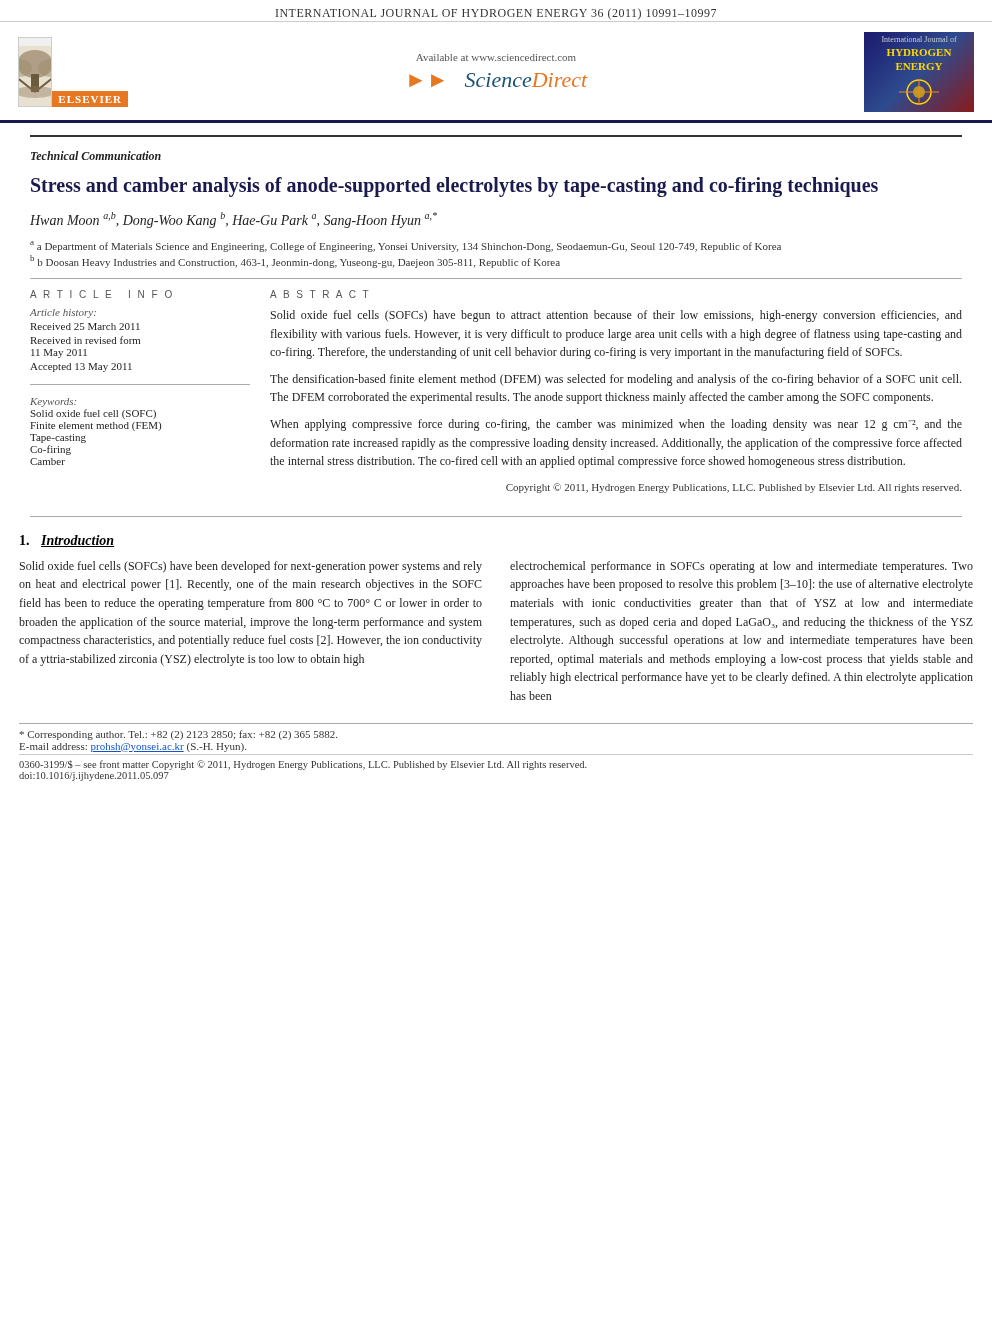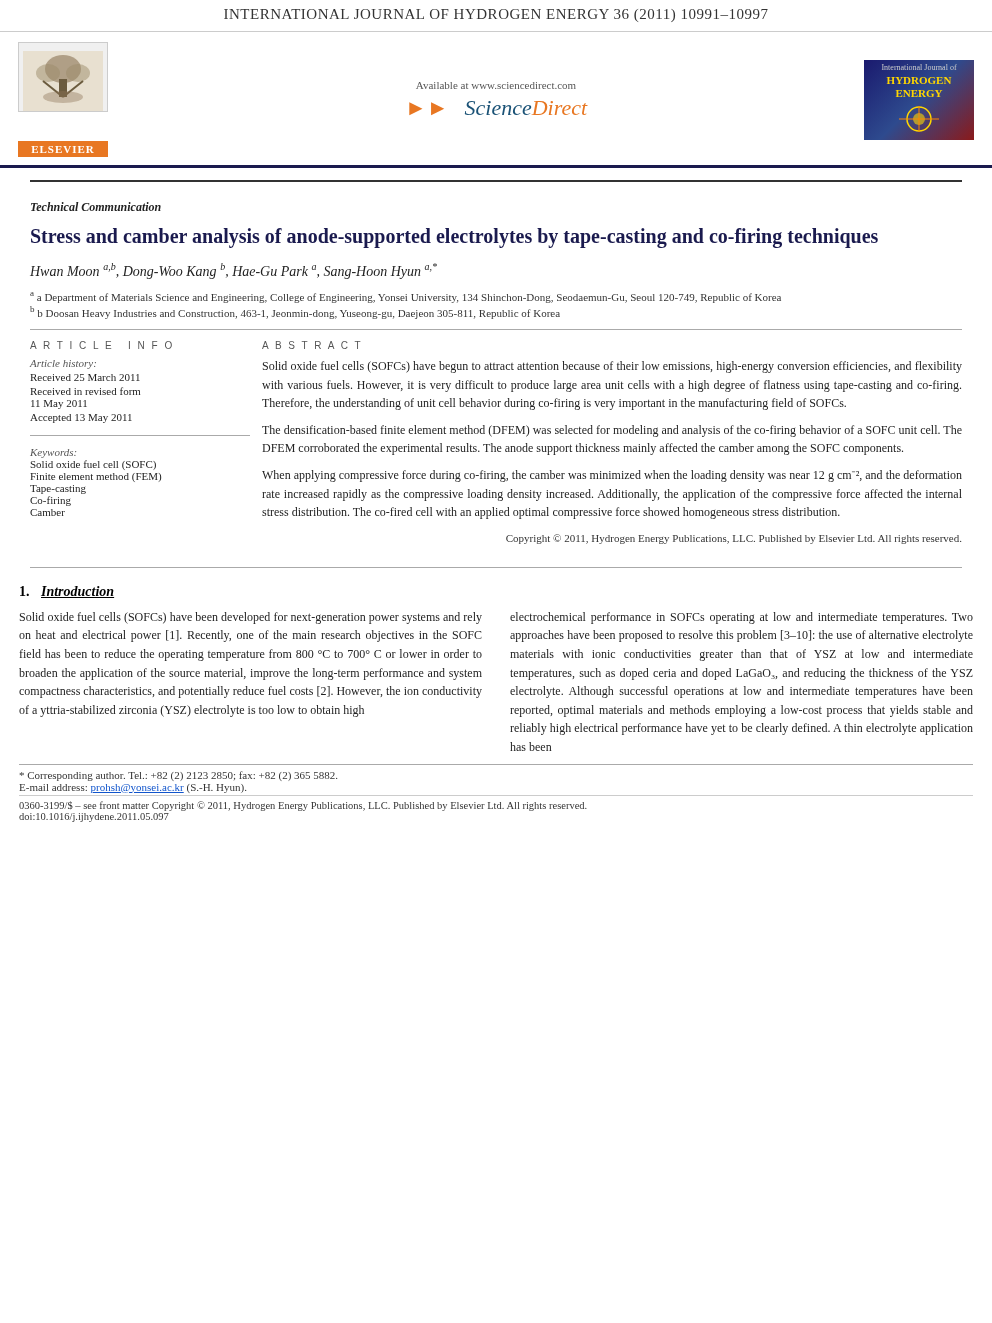--- a/index.html
+++ b/index.html
@@ -6,39 +6,38 @@
     body {
       width: 992px;
       min-height: 1323px;
       background: #fff;
       font-family: "Times New Roman", Times, serif;
       font-size: 13px;
       color: #222;
     }
     .top-bar {
       text-align: center;
-      padding: 6px 0 8px;
-      font-size: 15px;
+      padding: 6px 0 0;
+      font-size: 12px;
       color: #333;
       letter-spacing: 0.5px;
       border-bottom: 1px solid #ccc;
     }
     .header-section {
       display: flex;
       align-items: center;
       justify-content: space-between;
       padding: 10px 18px 8px;
       border-bottom: 3px solid #1a1a4e;
     }
     .elsevier-logo {
       display: flex;
-      flex-direction: column;
-      align-items: flex-start;
+      flex-direction: row;
+      align-items: flex-end;
       width: 110px;
-      gap: 27px;
     }
     .elsevier-logo-img {
       width: 90px;
       height: 70px;
       border: 1px solid #ccc;
       display: flex;
       flex-direction: column;
       align-items: center;
       justify-content: flex-end;
       overflow: hidden;
@@ -90,21 +89,21 @@
     }
     .content-area {
       padding: 12px 30px;
     }
     .section-type {
       font-size: 12px;
       font-style: italic;
       font-weight: bold;
       color: #222;
       border-top: 2px solid #333;
-      padding-top: 18px;
+      padding-top: 12px;
       margin-bottom: 8px;
     }
     .paper-title {
       font-size: 20px;
       font-weight: bold;
       color: #1a1a4e;
       line-height: 1.3;
       margin-bottom: 12px;
     }
     .authors {
@@ -124,21 +123,21 @@
     .affiliation sup {
       font-size: 9px;
     }
     .divider {
       border: none;
       border-top: 1px solid #aaa;
       margin: 10px 0;
     }
     .two-col {
       display: flex;
-      gap: 12px;
+      gap: 20px;
       margin-top: 10px;
     }
     .left-col {
       width: 220px;
       min-width: 220px;
     }
     .right-col {
       flex: 1;
     }
     .article-info-header {
@@ -216,20 +215,21 @@
       font-size: 12px;
       line-height: 1.55;
       color: #222;
       text-align: justify;
     }
     .body-text p {
       margin-bottom: 7px;
     }
     .footnote-area {
       border-top: 1px solid #aaa;
+      margin-top: 10px;
       padding-top: 4px;
       font-size: 11px;
       color: #333;
     }
     .doi-text {
       font-size: 10.5px;
       color: #333;
       margin-top: 2px;
       border-top: 1px solid #ccc;
       padding-top: 4px;

